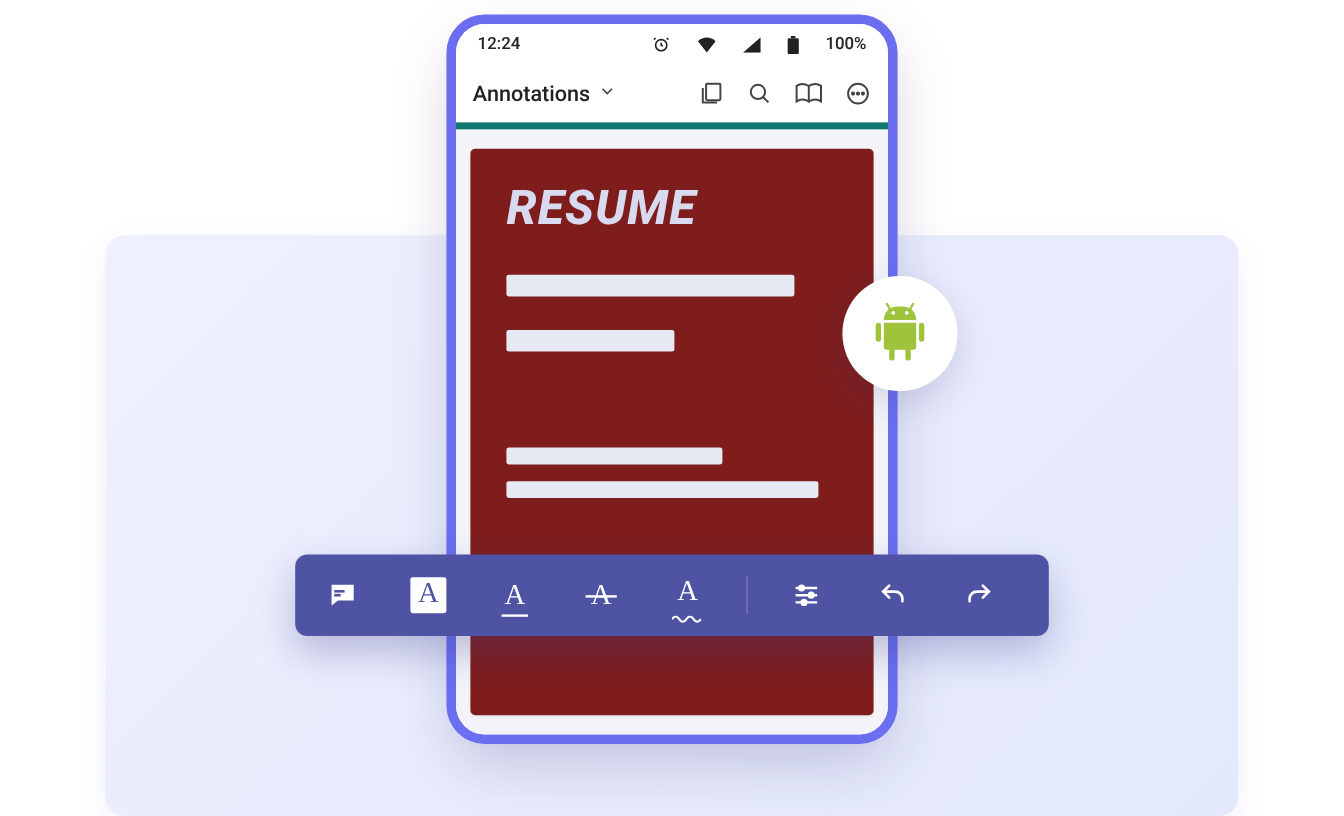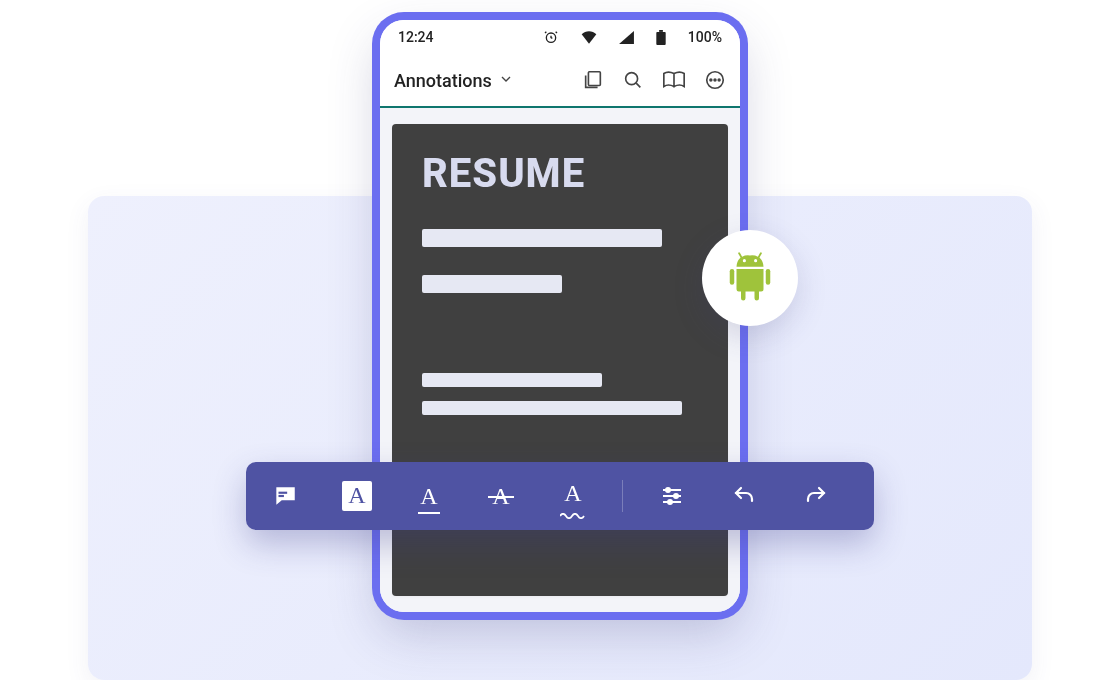--- a/index.html
+++ b/index.html
@@ -44,45 +44,46 @@
     background: #fff;
   }
   .status-right { display: flex; align-items: center; gap: 22px; }
   .status-right svg { display: block; }
   .appbar {
     height: 54px;
     display: flex;
     align-items: center;
     padding: 0 14px;
     gap: 8px;
-    border-bottom: 2px solid #0f766e;
+    border-bottom: 6px solid #0f766e;
     background: #fff;
   }
   .appbar-title {
     font-size: 18px;
     font-weight: 500;
     color: #222;
     display: flex;
     align-items: center;
     gap: 6px;
     flex: 1;
   }
   .appbar-icons { display: flex; align-items: center; gap: 18px; }
   .icon-btn { cursor: pointer; display: flex; align-items: center; justify-content: center; }
   .doc-area {
     background: #f3f4f9;
     height: calc(100% - 88px);
     padding: 16px 12px;
   }
   .page {
-    background: #404040;
+    background: #7f1d1d;
     border-radius: 4px;
     padding: 26px 30px;
     height: 100%;
     box-shadow: 0 1px 3px rgba(0,0,0,0.04);
+    font-style: italic;
   }
   .doc-title {
     font-size: 40px;
     font-weight: 800;
     color: #d8dbef;
     letter-spacing: 1px;
     margin-bottom: 32px;
   }
   .line { background: #e6e8f3; border-radius: 2px; margin-bottom: 14px; }
   .line.w1 { width: 240px; height: 18px; }

